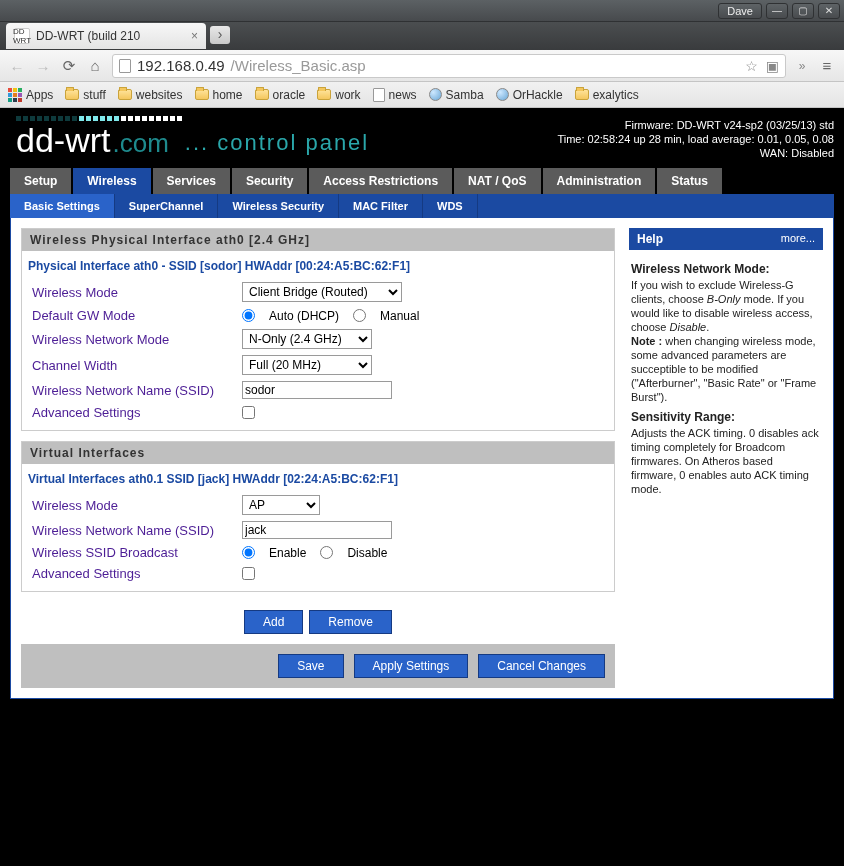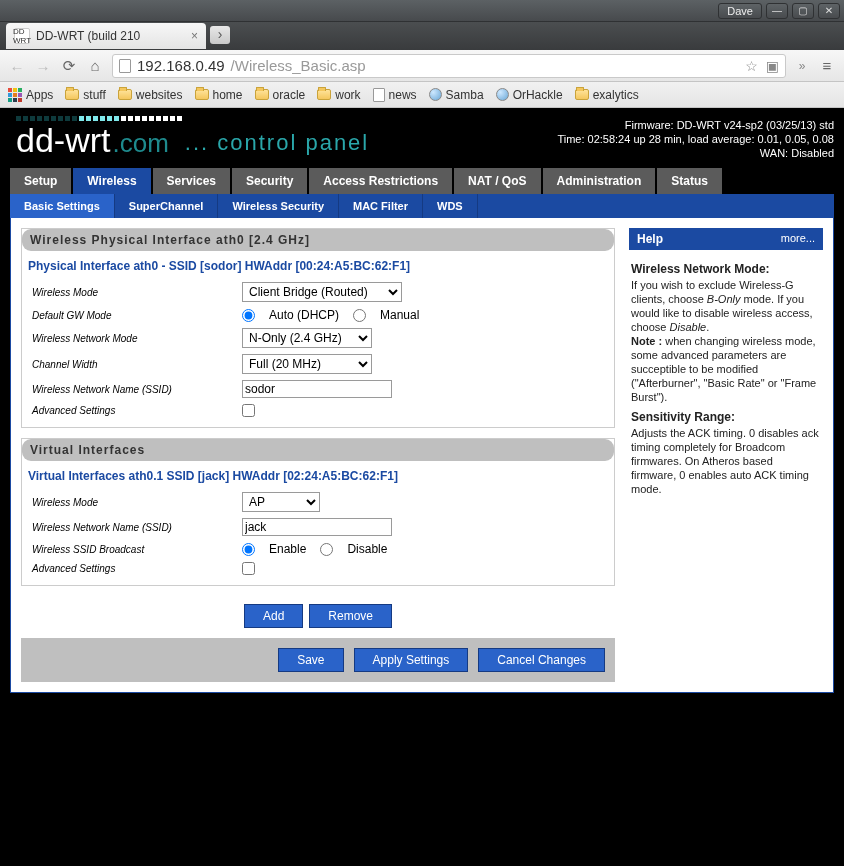--- a/index.html
+++ b/index.html
@@ -57,24 +57,24 @@
 
 .subtabs { background:#1b4aa2; display:flex; }
 .stab { color:#fff; font-size:11px; padding:6px 14px; border-right:1px solid #153a82; font-weight:bold;}
 .stab.active { background:#2a63c9; }
 
 .content { display:flex; background:#fff; border:1px solid #1b4aa2; border-top:none; }
 .maincol { flex:1; padding:10px; }
 .sidecol { width:208px; padding:10px 10px 10px 4px; }
 
 .fieldset { border:1px solid #ccc; margin-bottom:10px; background:#fff; }
-.legend { background:#bfbfbf; color:#333; font-weight:bold; padding:4px 8px; letter-spacing:1px; font-size:12px;border-radius:9px;}
+.legend { background:#bfbfbf; color:#333; font-weight:bold; padding:4px 8px; letter-spacing:1px; font-size:12px;}
 .subhdr { color:#1b4aa2; font-weight:bold; font-size:12px; padding:8px 6px 6px 6px;}
 .row { display:flex; align-items:center; padding:3px 10px; }
-.row label { width:210px; font-size:10px; color:#000000;font-style:italic; }
+.row label { width:210px; font-size:13px; color:#4c1d95; }
 select, input[type=text] { font-size:12px; border:1px solid #9a9a9a; background:#fff; padding:1px 2px; }
 select { height:20px; }
 input[type=text] { height:18px; width:150px; }
 .radio-group { display:flex; align-items:center; gap:14px; font-size:12px;}
 
 .btnrow { display:flex; justify-content:center; gap:6px; padding:8px 0 4px 0; }
 .actbar { background:#bfbfbf; padding:10px; display:flex; justify-content:flex-end; gap:10px; margin-top:6px;}
 button { background:#2a63c9; color:#fff; border:1px solid #153a82; font-size:12px; padding:4px 18px; cursor:pointer; }
 
 .helpbox .hhdr { background:#1b4aa2; color:#fff; font-weight:bold; padding:4px 8px; display:flex; justify-content:space-between; font-size:12px;}

